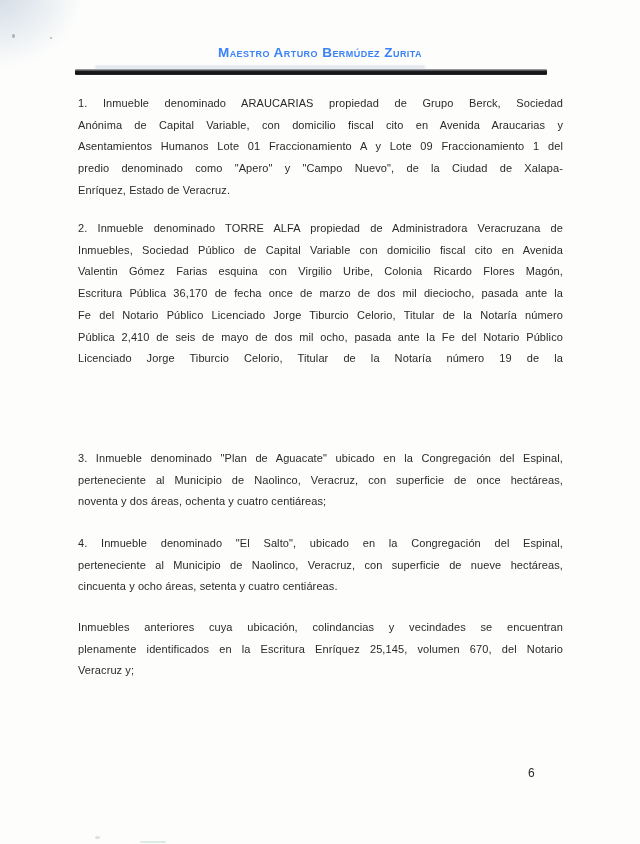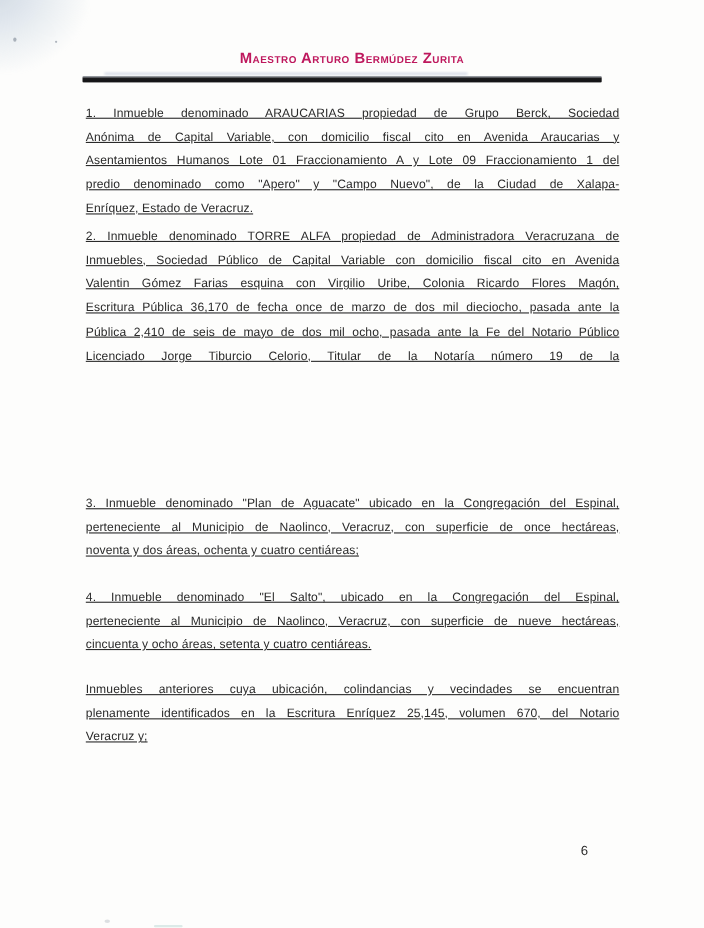--- a/index.html
+++ b/index.html
@@ -34,21 +34,21 @@
   
   .header-title {
     position: absolute;
     left: 0; right: 0;
     top: 45px;
     text-align: center;
     font-size: 13.5px;
     font-weight: bold;
     font-variant: small-caps;
     letter-spacing: 0.45px;
-    color: #be185d;
+    color: #3b82f6;
   }
   .header-rule {
     position: absolute;
     left: 75px;
     top: 69px;
     width: 472px;
     height: 6px;
     background: linear-gradient(to bottom, #9aa0a6 0px, #8e9096 1px, #1d1d1f 2px, #121214 5px, #3a3a3c 6px);
     border-radius: 1px;
   }
@@ -70,27 +70,26 @@
     font-size: 11px;
     line-height: 21.7px;
     letter-spacing: 0.1px;
     color: #2a2a2a;
   }
   .para .line {
     display: block;
     text-align: justify;
     text-align-last: justify;
     white-space: normal;
-    text-decoration: underline;
   }
   .para .line.last-line {
     text-align-last: left;
   }
   .p1 { top: 93px; }
-  .p2 { top: 205px; }
+  .p2 { top: 218px; }
   .p3 { top: 448px; }
   .p4 { top: 533px; }
   .p5 { top: 617px; }
 
   .page-number {
     position: absolute;
     left: 528px;
     top: 766px;
     font-size: 12px;
     color: #2a2a2a;
@@ -117,20 +116,21 @@
     <span class="line">Asentamientos Humanos Lote 01 Fraccionamiento A y Lote 09 Fraccionamiento 1 del</span>
     <span class="line">predio denominado como "Apero" y "Campo Nuevo", de la Ciudad de Xalapa-</span>
     <span class="line last-line">Enríquez, Estado de Veracruz.</span>
   </div>
 
   <div class="para p2">
     <span class="line">2. Inmueble denominado TORRE ALFA propiedad de Administradora Veracruzana de</span>
     <span class="line">Inmuebles, Sociedad Público de Capital Variable con domicilio fiscal cito en Avenida</span>
     <span class="line">Valentin Gómez Farias esquina con Virgilio Uribe, Colonia Ricardo Flores Magón,</span>
     <span class="line">Escritura Pública 36,170 de fecha once de marzo de dos mil dieciocho, pasada ante la</span>
+    <span class="line">Fe del Notario Público Licenciado Jorge Tiburcio Celorio, Titular de la Notaría número</span>
     <span class="line">Pública 2,410 de seis de mayo de dos mil ocho, pasada ante la Fe del Notario Público</span>
     <span class="line">Licenciado Jorge Tiburcio Celorio, Titular de la Notaría número 19 de la</span>
   </div>
 
   <div class="para p3">
     <span class="line">3. Inmueble denominado "Plan de Aguacate" ubicado en la Congregación del Espinal,</span>
     <span class="line">perteneciente al Municipio de Naolinco, Veracruz, con superficie de once hectáreas,</span>
     <span class="line last-line">noventa y dos áreas, ochenta y cuatro centiáreas;</span>
   </div>
 

